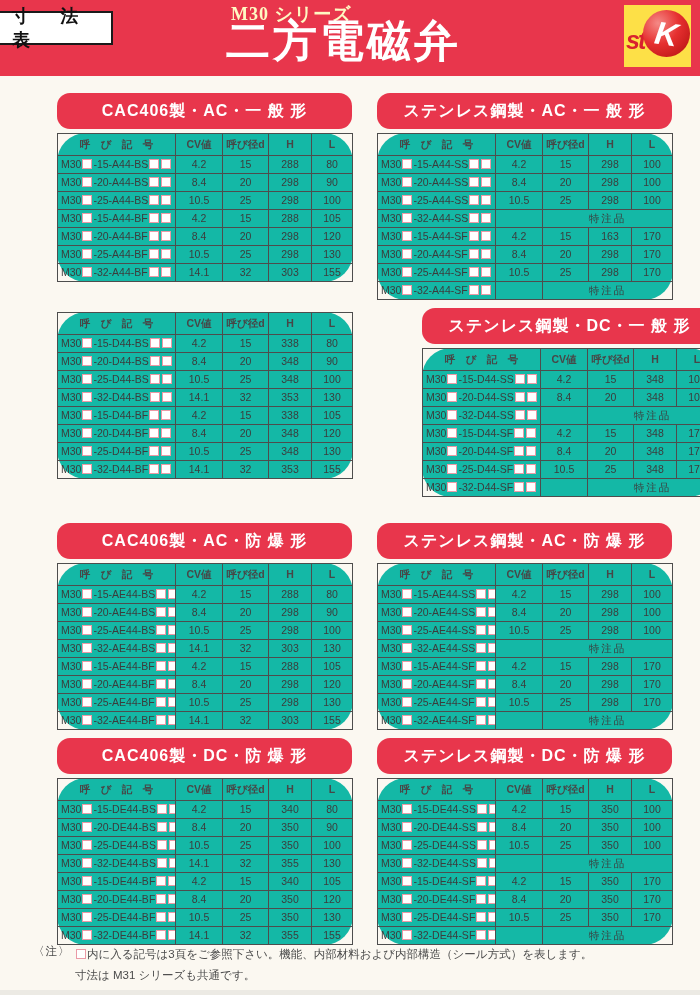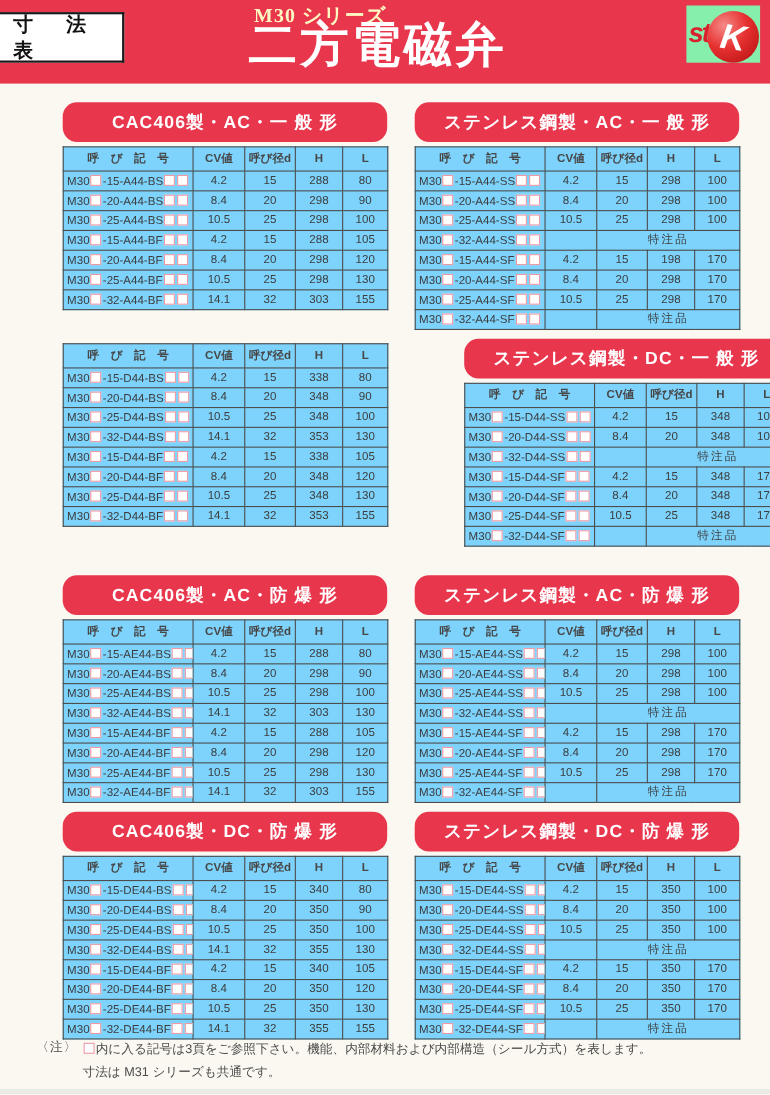--- a/index.html
+++ b/index.html
@@ -7,46 +7,46 @@
     width:700px;height:995px;position:relative;overflow:hidden;
     background:#fbf8f1;
     font-family:"Liberation Sans","DejaVu Sans",sans-serif;
     -webkit-font-smoothing:antialiased;
   }
   
   .banner{position:absolute;left:0;top:0;width:700px;height:76px;background:#e8364c;}
   .banner .series{position:absolute;left:231px;top:2px;color:#fef9c3;font-weight:bold;font-size:18px;letter-spacing:1px;font-family:Liberation Serif, serif;}
   .banner .main-title{position:absolute;left:226px;top:17px;color:#fff;font-weight:bold;font-size:44px;letter-spacing:3px;line-height:1.1;}
   .corner-label{
-    position:absolute;left:0;top:11px;width:113px;height:46px;background:#fff;
+    position:absolute;left:0;top:11px;width:113px;height:34px;background:#fff;
     border:2px solid #1a1a1a;border-left:none;
     display:flex;align-items:center;justify-content:center;
     font-family:"DejaVu Serif","Liberation Serif",serif;
     font-size:18px;font-weight:bold;color:#111;letter-spacing:12px;padding-left:12px;box-sizing:border-box;
   }
-  .logo-box{position:absolute;right:9px;top:5px;width:67px;height:52px;background:#86efac;}
+  .logo-box{position:absolute;right:9px;top:5px;width:67px;height:62px;background:#fde047;}
   .logo-st{position:absolute;left:2px;bottom:12px;color:#d9212e;font-weight:bold;font-style:italic;font-size:25px;letter-spacing:-2px;}
   .logo-ball{
     position:absolute;right:1px;top:5px;width:47px;height:47px;border-radius:50%;
     background:radial-gradient(circle at 32% 28%, #f58a86 0%, #e63030 45%, #c41a1a 80%, #a81212 100%);
     display:flex;align-items:center;justify-content:center;
   }
   .logo-ball .k{color:#fff;font-weight:bold;font-style:italic;font-size:32px;line-height:1;transform:rotate(8deg);}
   
   .group{position:absolute;width:295px;}
   .g0{left:57px;top:93px;}  .g1{left:377px;top:93px;}
   .g2{left:57px;top:308px;} .g3{left:377px;top:308px;padding-left:45px;}
   .g4{left:57px;top:523px;} .g5{left:377px;top:523px;}
   .g6{left:57px;top:738px;} .g7{left:377px;top:738px;}
   .bar{
     height:36px;border-radius:13px;background:#e8364c;
     display:flex;align-items:center;justify-content:center;
     color:#fff;font-weight:bold;font-size:16px;letter-spacing:1px;
   }
-  table.spec{border-collapse:collapse;table-layout:fixed;width:295px;margin-top:4px;background:#7dd3fc;}
+  table.spec{border-collapse:collapse;table-layout:fixed;width:295px;margin-top:4px;background:#14b8a6;border-radius:29px;}
   col.c1{width:118px;} col.c2{width:47px;} col.c3{width:46px;} col.c4{width:43px;} col.c5{width:41px;}
   .spec th,.spec td{
     border:1px solid #4d4d4d;text-align:center;vertical-align:middle;
     font-size:10.5px;color:#3c3c3c;padding:0;height:17px;line-height:1;
     overflow:hidden;white-space:nowrap;
   }
   .spec thead th{height:21px;font-weight:bold;color:#474747;}
   .spec td.model{text-align:left;padding-left:3px;}
   .spec td.special{letter-spacing:2px;}
   .sq{
@@ -190,21 +190,21 @@
         </tr>
         <tr>
           <td class="model">M30<span class="sq"></span>-32-A44-SS<span class="sq"></span><span class="sq"></span></td>
           <td></td>
           <td class="special" colspan="3">特注品</td>
         </tr>
         <tr>
           <td class="model">M30<span class="sq"></span>-15-A44-SF<span class="sq"></span><span class="sq"></span></td>
           <td>4.2</td>
           <td>15</td>
-          <td>198</td>
+          <td>163</td>
           <td>170</td>
         </tr>
         <tr>
           <td class="model">M30<span class="sq"></span>-20-A44-SF<span class="sq"></span><span class="sq"></span></td>
           <td>8.4</td>
           <td>20</td>
           <td>298</td>
           <td>170</td>
         </tr>
         <tr>

